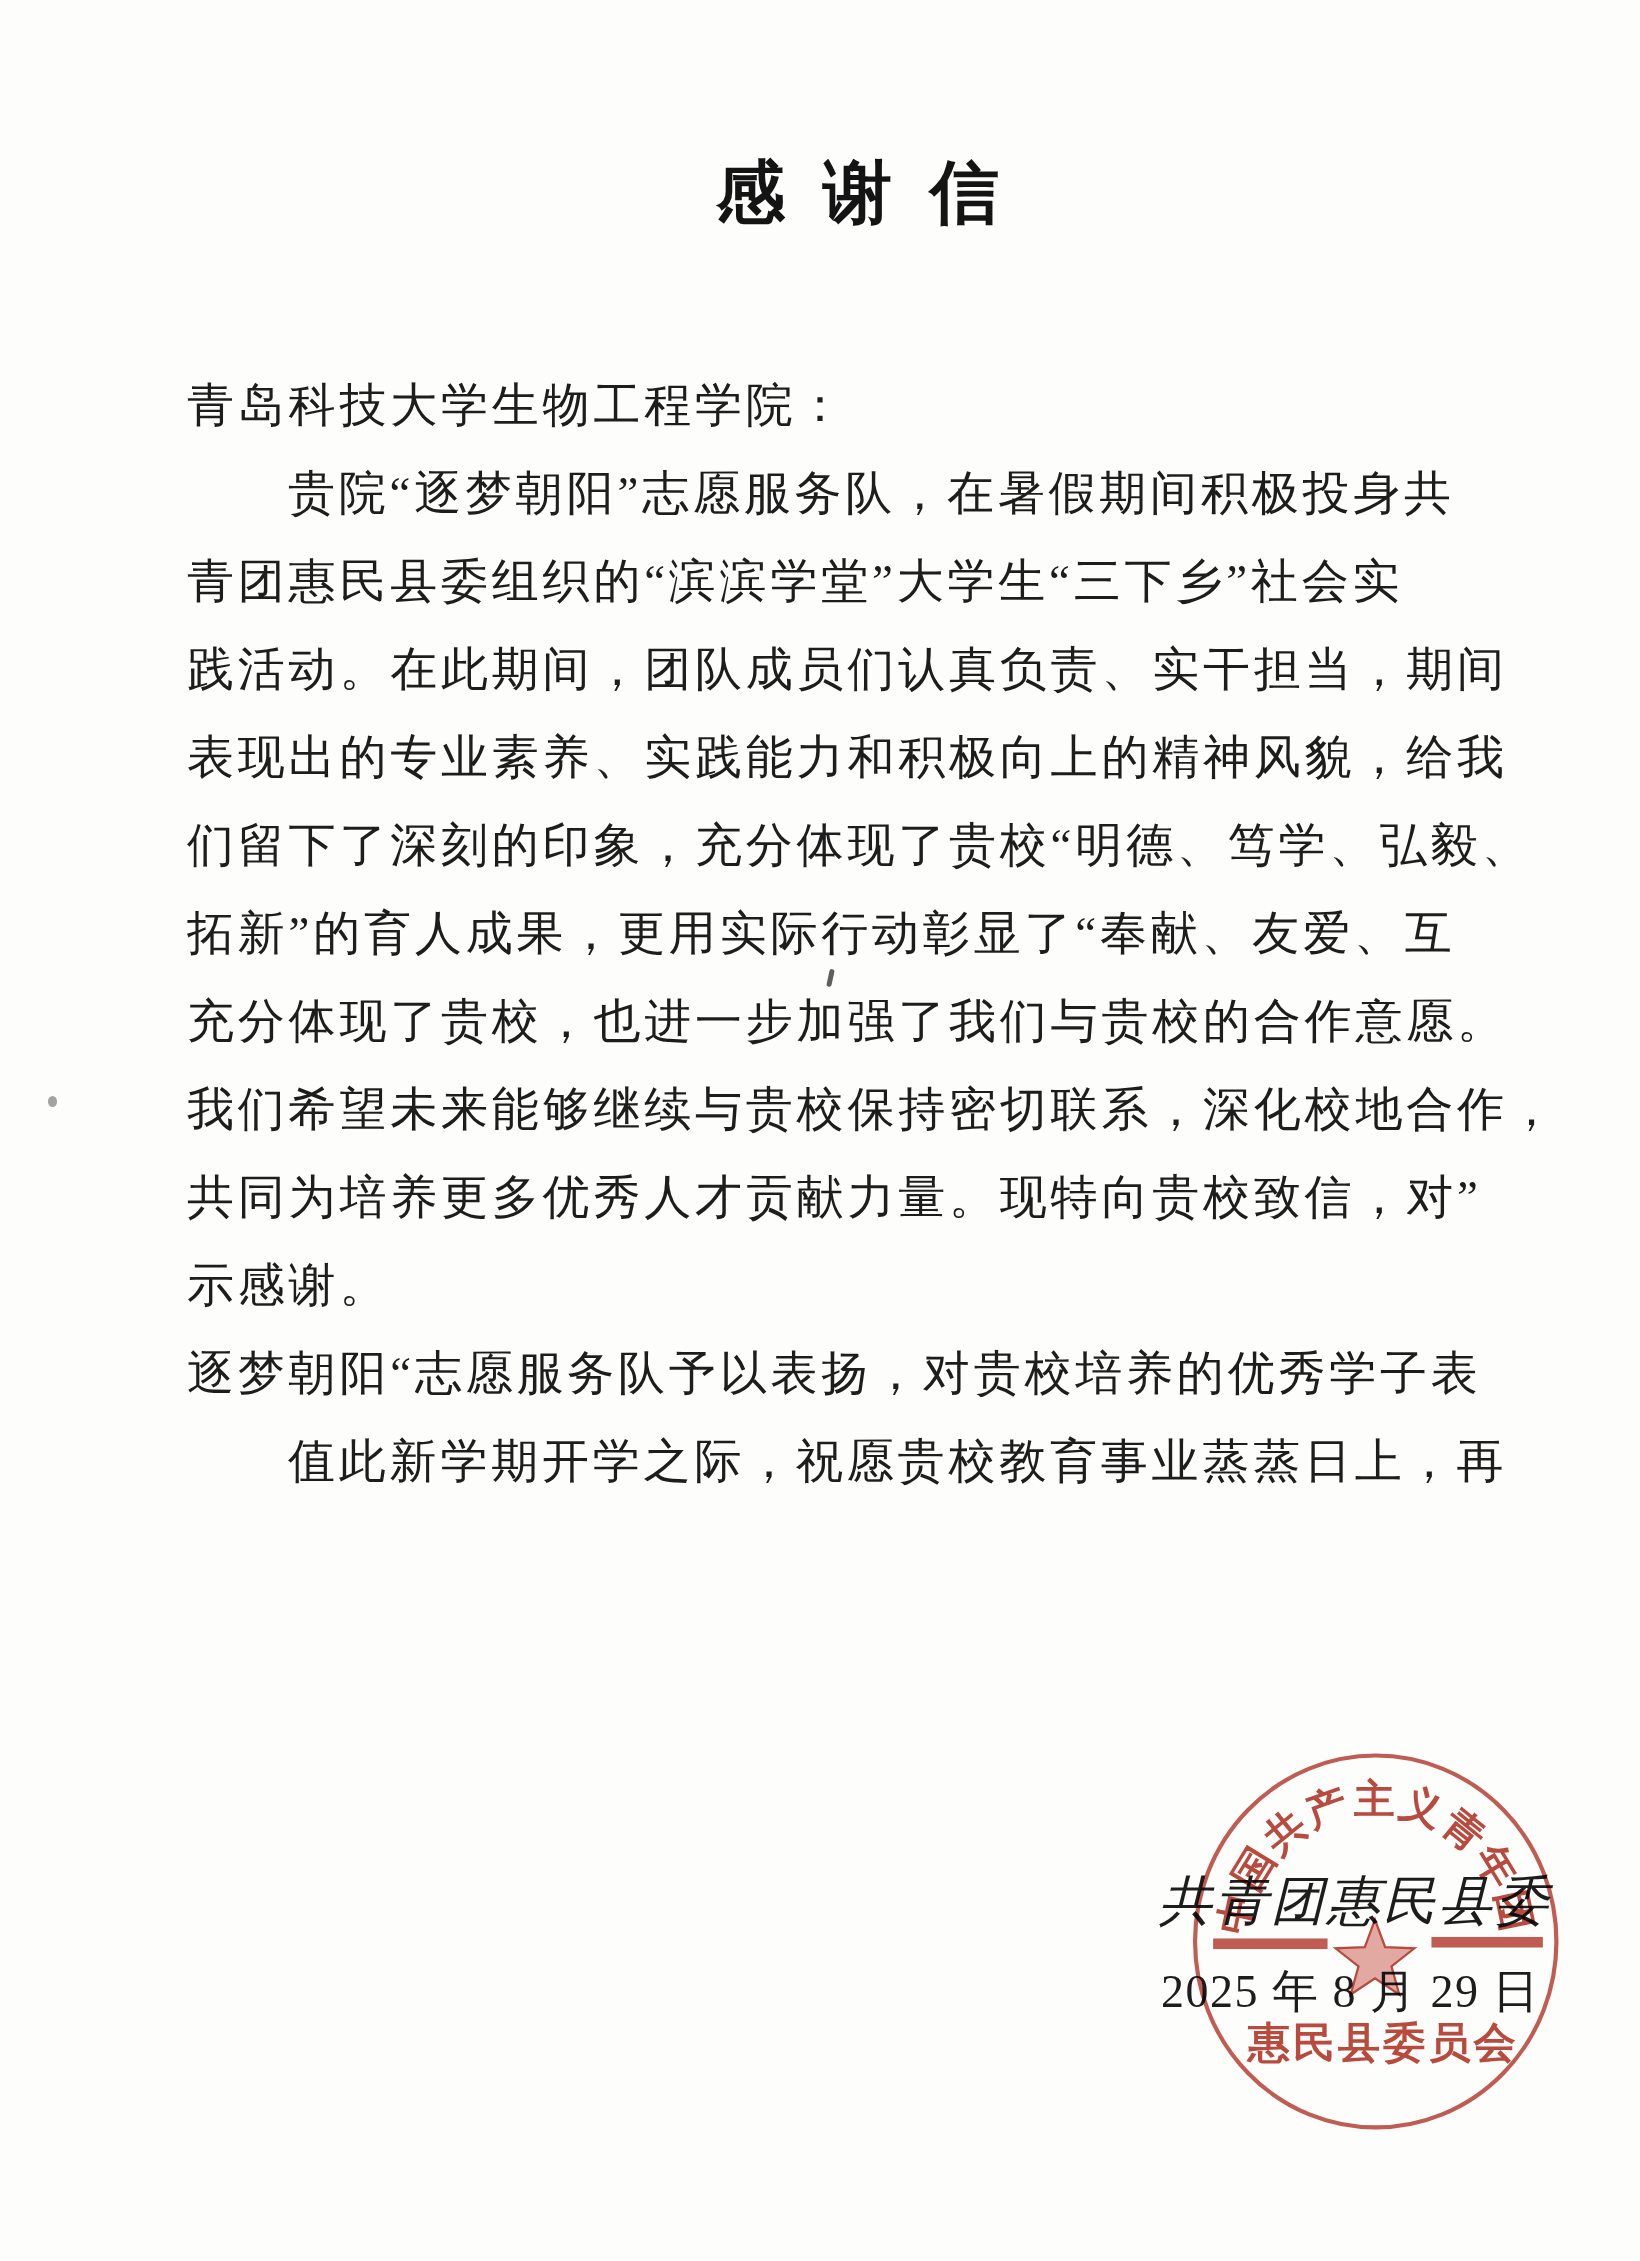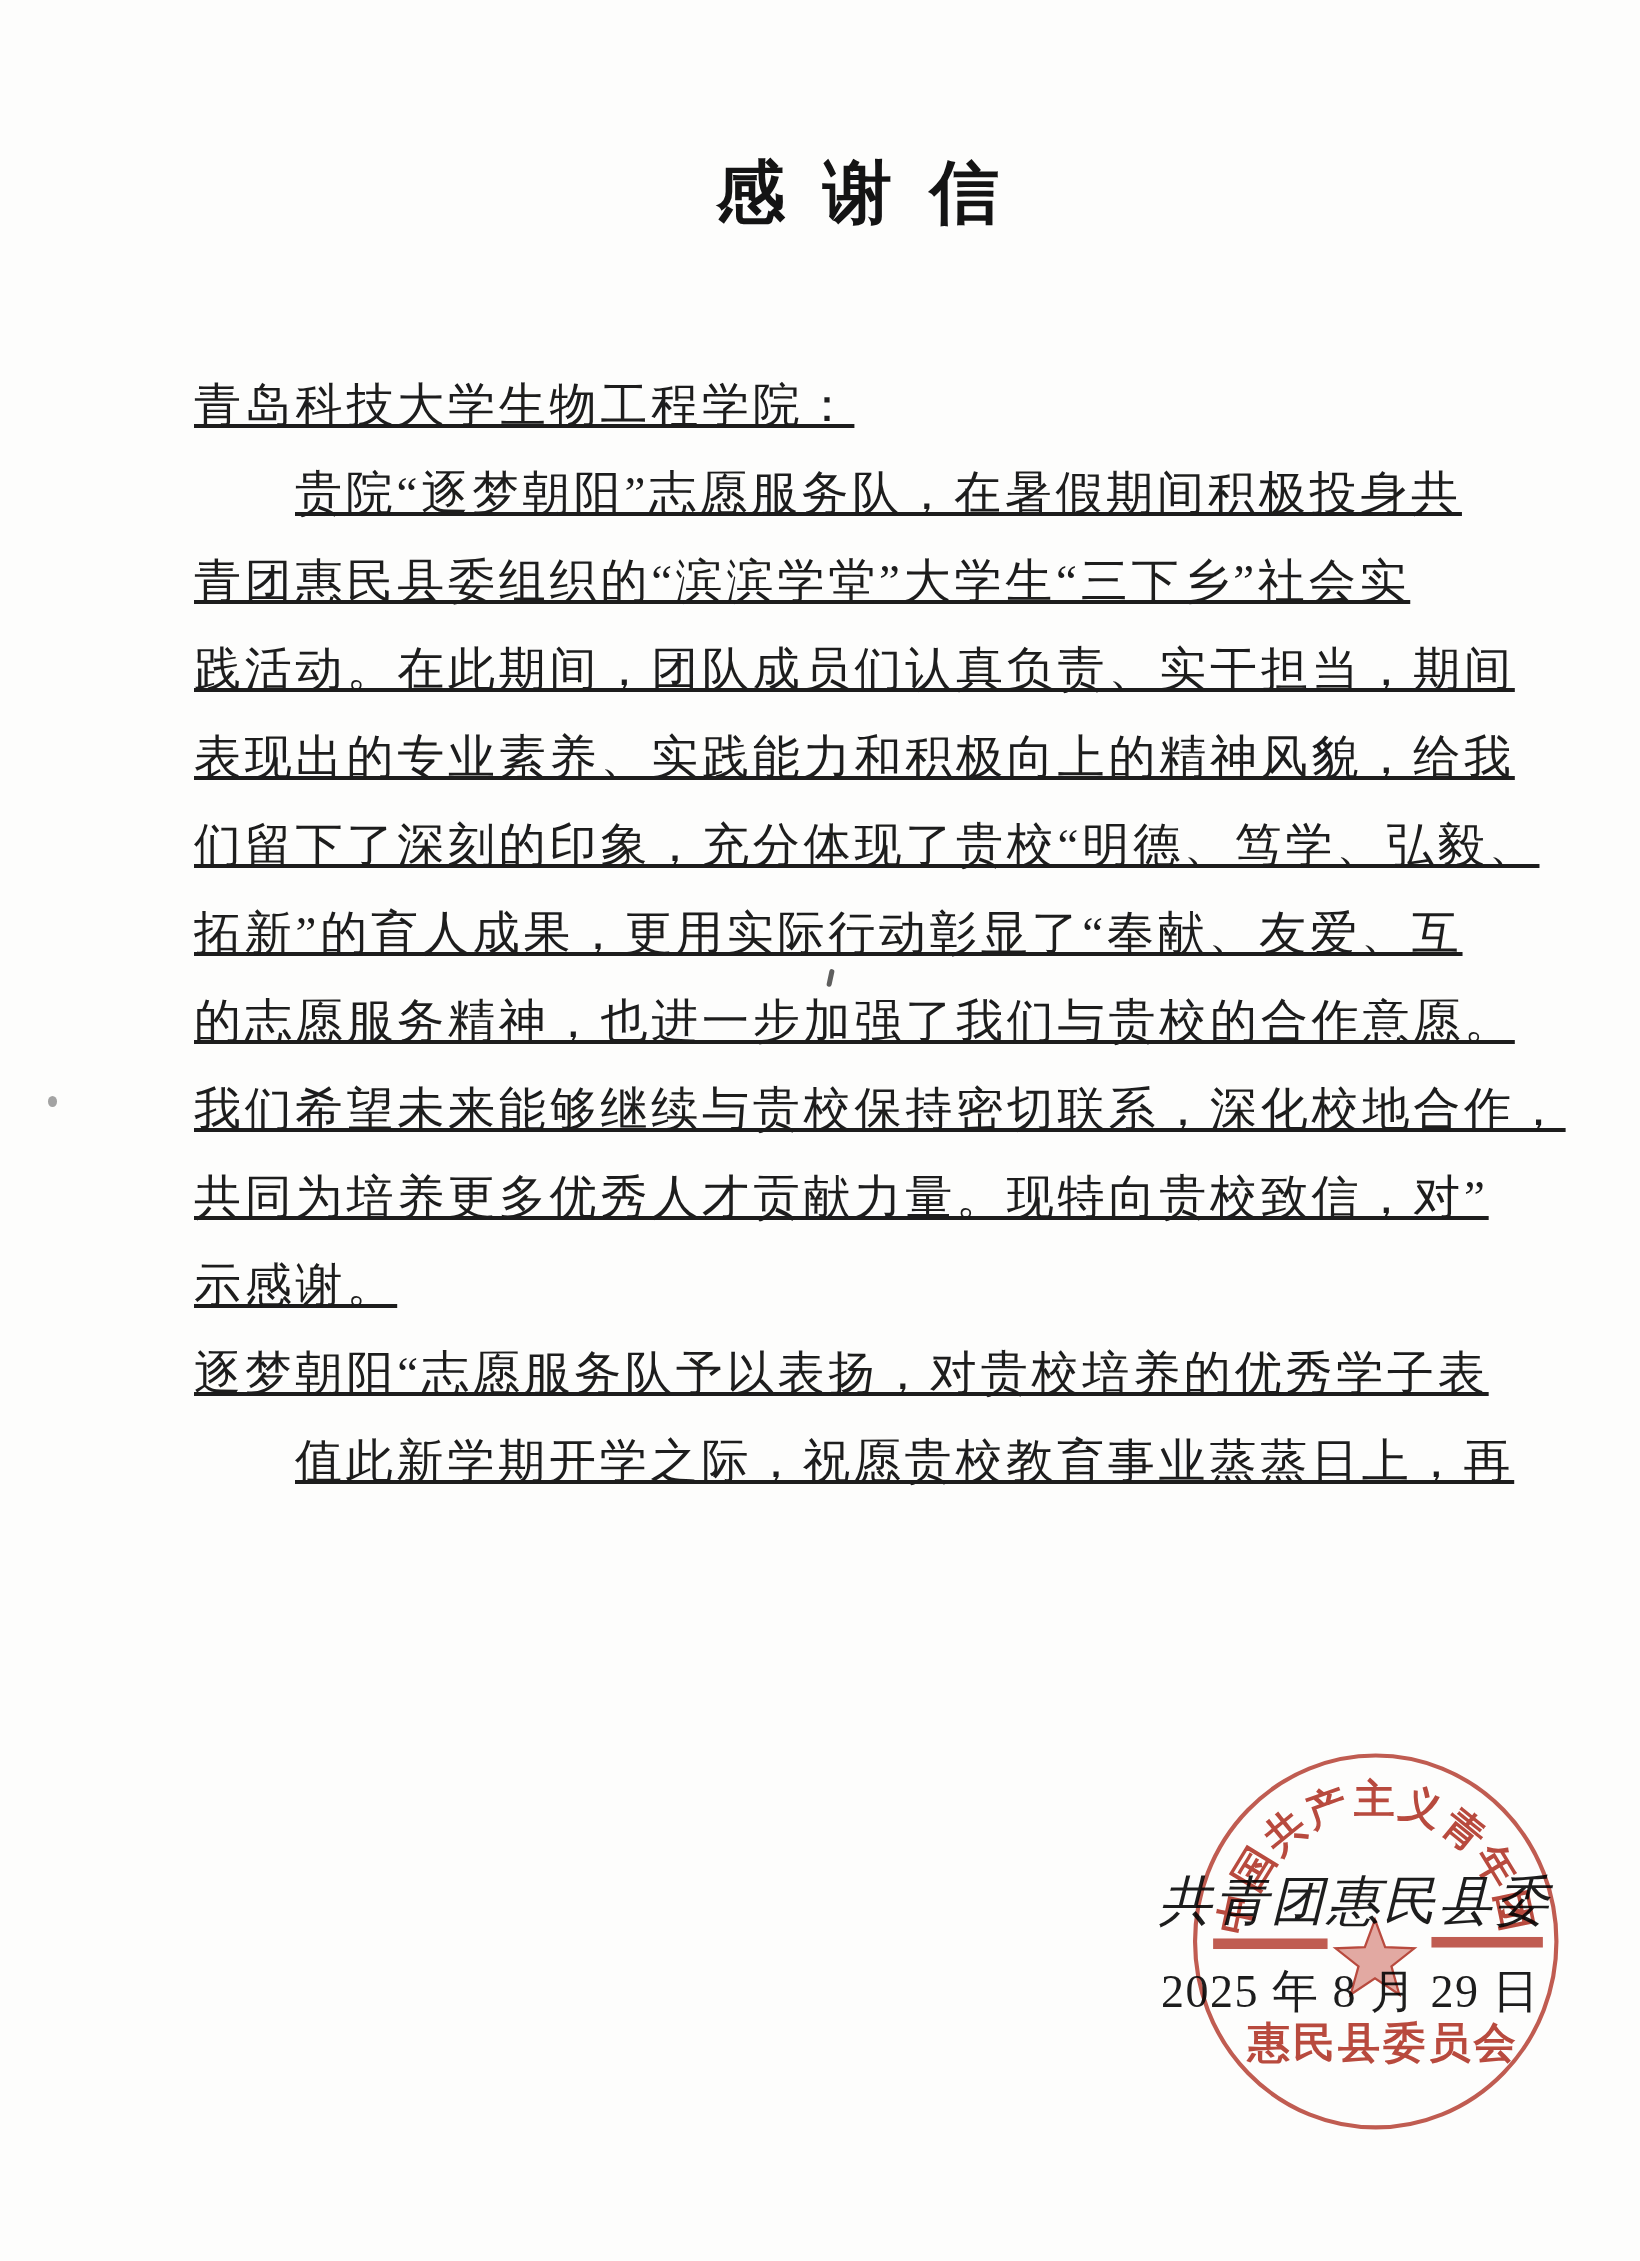--- a/index.html
+++ b/index.html
@@ -20,24 +20,23 @@
     font-size: 69px;
     font-weight: 700;
     letter-spacing: 38px;
     line-height: 1;
     color: #141414;
     white-space: nowrap;
     text-align: right;
   }
   .body-block {
     position: absolute;
-    left: 194px;
+    left: 187px;
     top: 361px;
     width: 1349px;
-    text-decoration: underline;
   }
   .line {
     line-height: 88px;
     font-size: 47px;
     letter-spacing: 3.8px;
     white-space: nowrap;
     color: #1d1d1d;
   }
   .line.indent { padding-left: 101px; }
   .signature {
@@ -103,21 +102,21 @@
   <div class="title">感谢信</div>
 
   <div class="body-block">
     <div class="line">青岛科技大学生物工程学院：</div>
     <div class="line indent">贵院“逐梦朝阳”志愿服务队，在暑假期间积极投身共</div>
     <div class="line">青团惠民县委组织的“滨滨学堂”大学生“三下乡”社会实</div>
     <div class="line">践活动。在此期间，团队成员们认真负责、实干担当，期间</div>
     <div class="line">表现出的专业素养、实践能力和积极向上的精神风貌，给我</div>
     <div class="line">们留下了深刻的印象，充分体现了贵校“明德、笃学、弘毅、</div>
     <div class="line">拓新”的育人成果，更用实际行动彰显了“奉献、友爱、互</div>
-    <div class="line">的志愿服务精神，也进一步加强了我们与贵校的合作意愿。</div>
+    <div class="line">充分体现了贵校，也进一步加强了我们与贵校的合作意愿。</div>
     <div class="line">我们希望未来能够继续与贵校保持密切联系，深化校地合作，</div>
     <div class="line">共同为培养更多优秀人才贡献力量。现特向贵校致信，对”</div>
     <div class="line">示感谢。</div>
     <div class="line">逐梦朝阳“志愿服务队予以表扬，对贵校培养的优秀学子表</div>
     <div class="line indent">值此新学期开学之际，祝愿贵校教育事业蒸蒸日上，再</div>
   </div>
 
   <svg class="seal" viewBox="0 0 530 540" xmlns="http://www.w3.org/2000/svg">
     <defs>
       <path id="arcPath" d="M 90.6 251.2 A 170 170 0 0 1 429.4 251.2" fill="none"></path>

